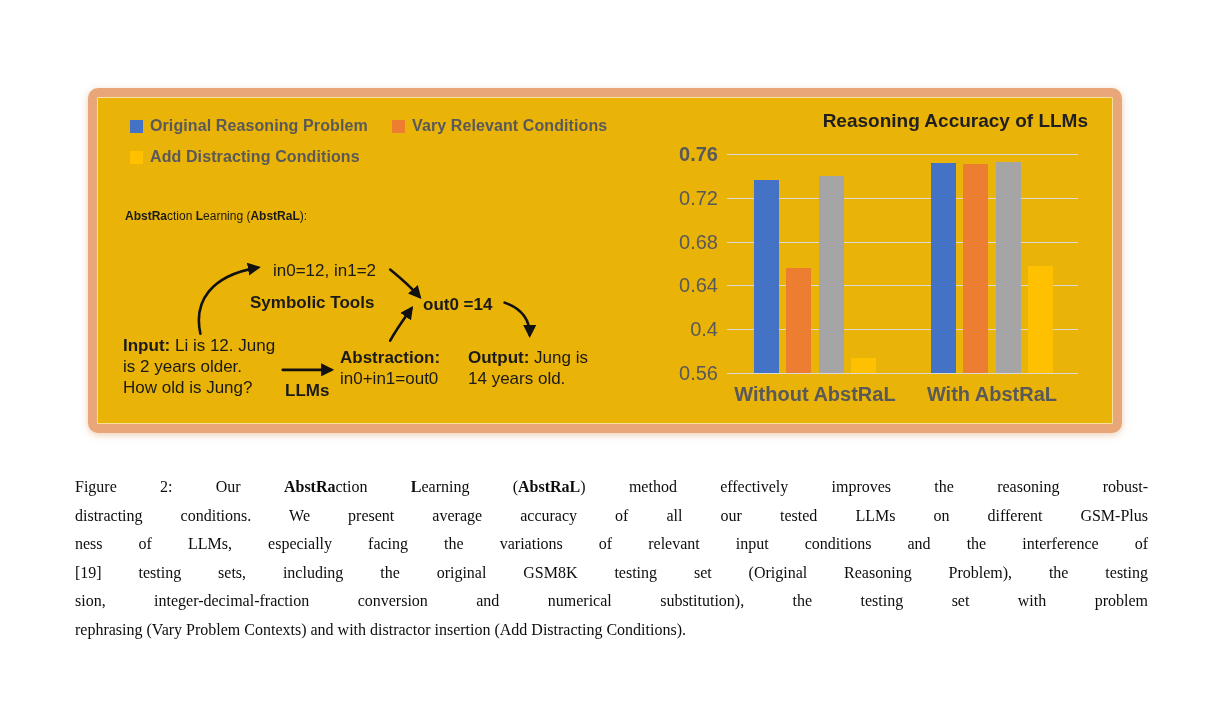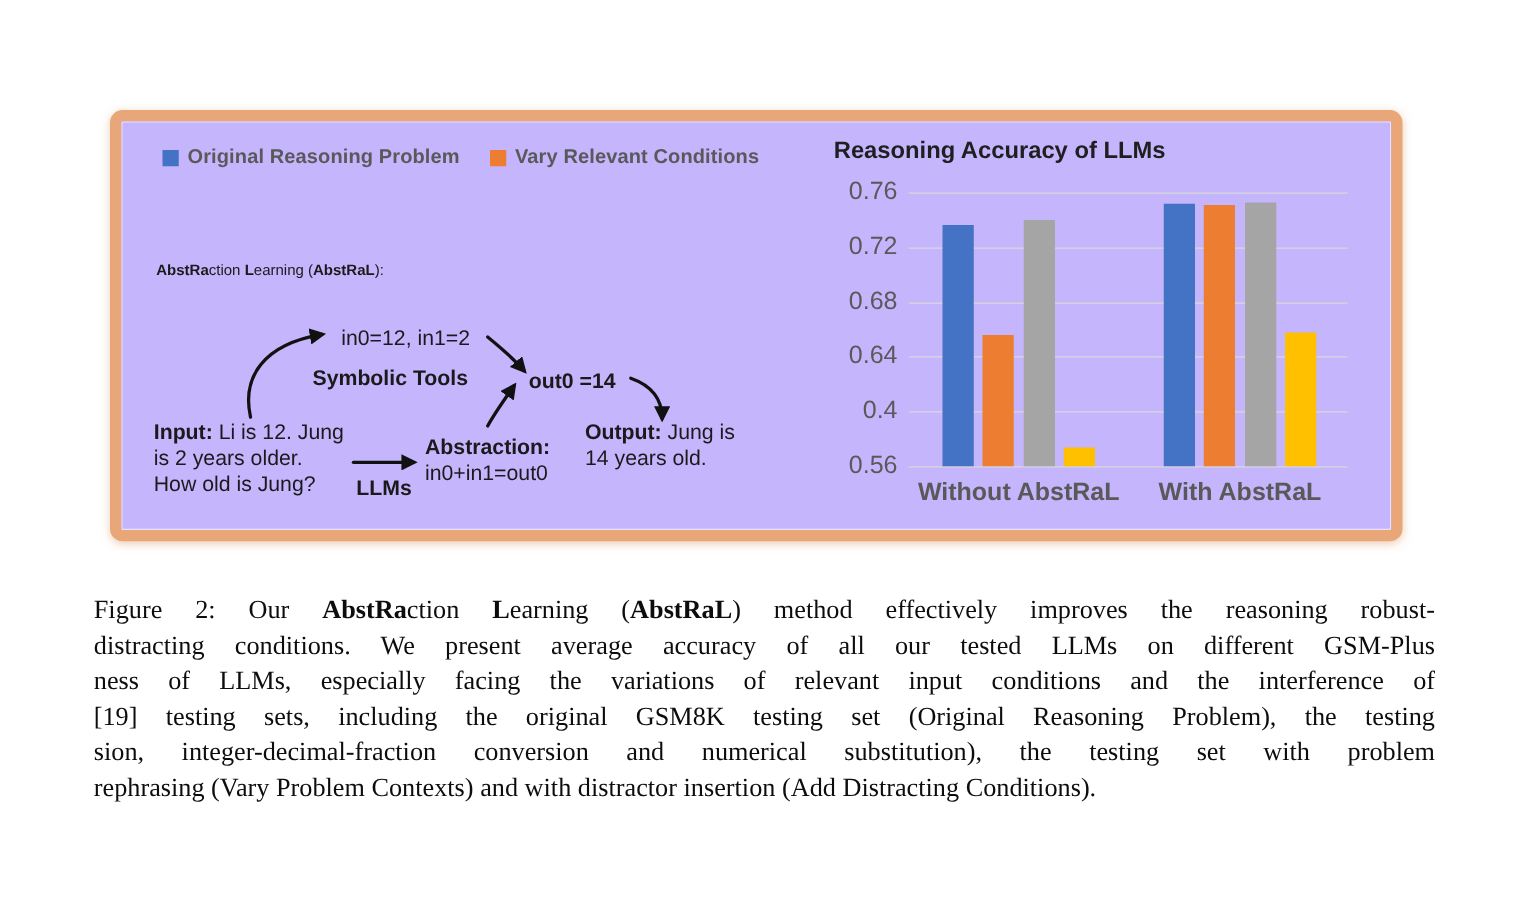--- a/index.html
+++ b/index.html
@@ -10,21 +10,21 @@
     position: relative; overflow: hidden;
   }
   .page { position: absolute; inset: 0; background: #fff; }
 
   
   .frame {
     position: absolute; left: 88px; top: 88px;
     width: 1034px; height: 345px;
     border: 9px solid #e8a679;
     border-radius: 10px;
-    background: #c4b5fd;
+    background: #eab308;
     box-shadow: 0 2px 7px rgba(222,160,110,.5), inset 0 0 0 1px rgba(255,255,255,.6);
   }
   .frame-inner { position: absolute; inset: 0; }
 
   
   .legend {
     position: absolute; left: 33px; top: 20px;
     display: grid; grid-template-columns: 262px auto;
     row-gap: 13px; column-gap: 0;
   }
@@ -36,48 +36,48 @@
 
   
   .diagram-text { position: absolute; color: #1a1a1a; font-size: 17px; line-height: 21px; white-space: nowrap; }
   .diagram-heading { left: 28px; top: 109px; font-size: 12px; }
   .dg-in { left: 176px; top: 163px; }
   .dg-symbolic { left: 153px; top: 195px; font-weight: bold; }
   .dg-out { left: 326px; top: 197px; font-weight: bold; }
   .dg-input { left: 26px; top: 238px; }
   .dg-llms { left: 188px; top: 283px; font-weight: bold; }
   .dg-abstraction { left: 243px; top: 250px; }
-  .dg-output { left: 371px; top: 238px; }
+  .dg-output { left: 371px; top: 250px; }
   .arrows-svg { position: absolute; inset: 0; width: 100%; height: 100%; pointer-events: none; }
 
   
   .chart { position: absolute; inset: 0; }
   .chart-title {
     position: absolute; left: 570px; top: 13px; width: 421px;
-    text-align: left; font-size: 19px; font-weight: bold; color: #1f1f1f;
+    text-align: right; font-size: 19px; font-weight: bold; color: #1f1f1f;
     white-space: nowrap;
   }
   .plot-area { position: absolute; left: 630px; top: 57px; width: 351px; height: 219px; }
   .gridline { position: absolute; left: 0; right: 0; height: 1px; background: #d9d9d9; }
   .bar { position: absolute; bottom: 0; width: 25px; }
   .ylabels { position: absolute; left: 531px; top: 57px; width: 90px; height: 219px; }
   .y-tick {
     position: absolute; right: 0; transform: translateY(-50%);
     font-size: 20px; color: #595959; white-space: nowrap;
   }
   .x-label {
     position: absolute; top: 286px; transform: translateX(-50%);
     font-size: 20px; font-weight: bold; color: #595959; white-space: nowrap;
   }
 
   
   .caption {
     position: absolute; left: 75px; top: 473px; width: 1073px;
     font-family: "Liberation Serif", serif;
-    font-size: 21px; line-height: 28.6px; color: #0d0d0d;
+    font-size: 16px; line-height: 28.6px; color: #0d0d0d;
   }
   .cap-line { text-align: justify; text-align-last: justify; }
   .cap-line.last { text-align-last: left; }
   .b { font-weight: bold; }
 </style>
 </head>
 <body>
 
 <div class="page">
 
@@ -85,20 +85,24 @@
     <div class="frame-inner">
 
       <div class="legend">
           <div class="legend-item">
             <span class="legend-swatch" style="background: rgb(68, 114, 196);"></span>
             <span class="legend-label">Original Reasoning Problem</span>
           </div>
           <div class="legend-item">
             <span class="legend-swatch" style="background: rgb(237, 125, 49);"></span>
             <span class="legend-label">Vary Relevant Conditions</span>
+          </div>
+          <div class="legend-item">
+            <span class="legend-swatch" style="background: rgb(255, 192, 0);"></span>
+            <span class="legend-label">Add Distracting Conditions</span>
           </div>
         </div>
 
       <svg class="arrows-svg" viewBox="0 0 1012 326" preserveAspectRatio="none">
         <defs>
           <marker id="ah" viewBox="0 0 10 10" refX="7.5" refY="5" markerWidth="5" markerHeight="5" orient="auto-start-reverse">
             <path d="M0,0 L10,5 L0,10 z" fill="#111"></path>
           </marker>
         </defs>
         <g fill="none" stroke="#111" stroke-width="2.6" stroke-linecap="round">
@@ -125,21 +129,21 @@
           <div><span>in0+in1=out0</span></div>
         </div>
       <div class="diagram-text dg-output">
           <div><span class="b">Output:</span><span> Jung is</span></div>
           <div><span>14 years old.</span></div>
         </div>
 
       <div class="chart">
         <div class="chart-title">Reasoning Accuracy of LLMs</div>
         <div class="ylabels">
-            <div class="y-tick" style="top: 0%;">0.76</div>
+            <div class="y-tick" style="top: 0%; font-weight: bold;">0.76</div>
             <div class="y-tick" style="top: 20%;">0.72</div>
             <div class="y-tick" style="top: 40%;">0.68</div>
             <div class="y-tick" style="top: 60%;">0.64</div>
             <div class="y-tick" style="top: 80%;">0.4</div>
             <div class="y-tick" style="top: 100%;">0.56</div>
           </div>
         <div class="plot-area">
             <div class="gridline" style="top: 0%;"></div>
             <div class="gridline" style="top: 20%;"></div>
             <div class="gridline" style="top: 40%;"></div>

